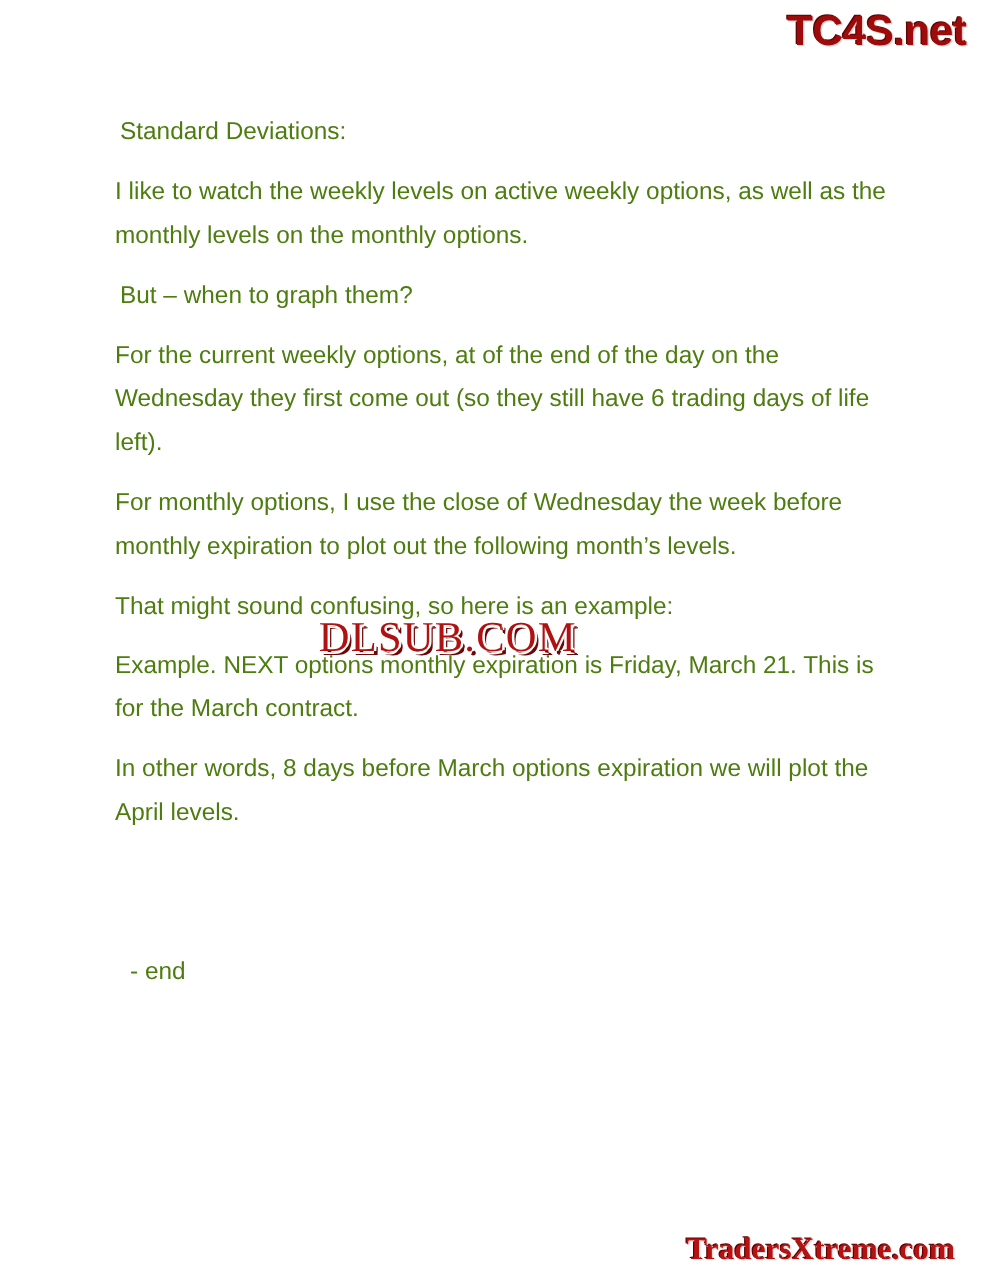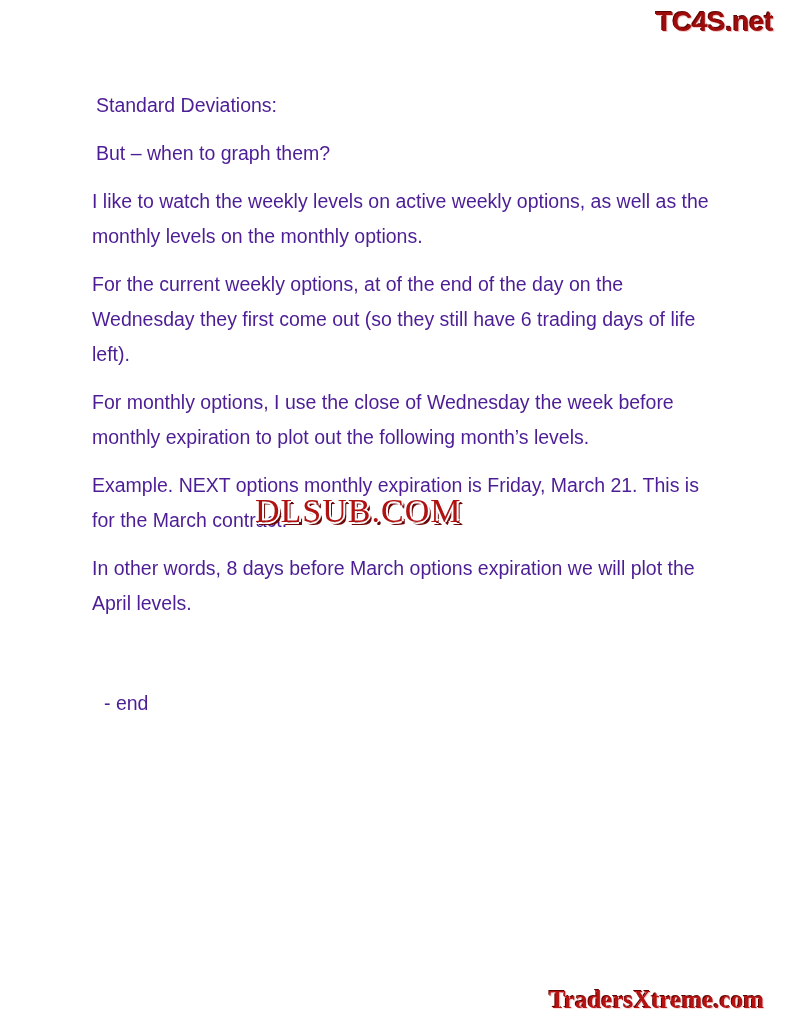--- a/index.html
+++ b/index.html
@@ -15,51 +15,51 @@
     overflow: hidden;
   }
 
   
   .site-logo {
     position: absolute;
     top: 6px;
     right: 18px;
     font-family: "Liberation Sans", sans-serif;
     font-weight: bold;
-    font-size: 28px;
+    font-size: 34px;
     letter-spacing: -0.5px;
     color: #9e0b0b;
     text-shadow:
       1px 1px 0 #f3c9c9,
       -1px -1px 0 #5a0404;
     white-space: nowrap;
   }
 
   
   .doc {
     position: absolute;
     left: 92px;
     top: 88px;
     width: 620px;
   }
   .para {
     font-size: 19.5px;
     line-height: 35px;
-    color: #4c1d95;
+    color: #4d7c0f;
     margin: 0 0 13px 0;
     font-family: "Liberation Sans", sans-serif;
   }
   .para.indent {
     margin-left: 4px;
   }
   .para.tight {
     margin-bottom: 12px;
   }
   .para.end-line {
-    margin-top: 65px;
+    margin-top: 92px;
     margin-left: 12px;
   }
 
   
   .watermark {
     position: absolute;
     left: 255px;
     top: 492px;
     font-family: "Liberation Serif", serif;
     font-weight: normal;
@@ -93,24 +93,25 @@
     white-space: nowrap;
   }
 </style>
 </head>
 <body>
 
 <div class="site-logo">TC4S.net</div>
 
 <div class="doc">
   <p class="para indent">Standard Deviations:</p>
+  <p class="para">I like to watch the weekly levels on active weekly options, as well as the monthly levels on the monthly options.</p>
   <p class="para indent">But – when to graph them?</p>
-  <p class="para">I like to watch the weekly levels on active weekly options, as well as the monthly levels on the monthly options.</p>
   <p class="para">For the current weekly options, at of the end of the day on the Wednesday they first come out (so they still have 6 trading days of life left).</p>
   <p class="para">For monthly options, I use the close of Wednesday the week before monthly expiration to plot out the following month’s levels.</p>
+  <p class="para tight">That might sound confusing, so here is an example:</p>
   <p class="para">Example.  NEXT options monthly expiration is Friday, March 21.  This is for the March contract.</p>
   <p class="para">In other words, 8 days before March options expiration we will plot the April levels.</p>
   <p class="para end-line">-  end</p>
 </div>
 
 <div class="watermark">DLSUB.COM</div>
 
 <div class="footer-brand">TradersXtreme.com</div>
 
 </body></html>

